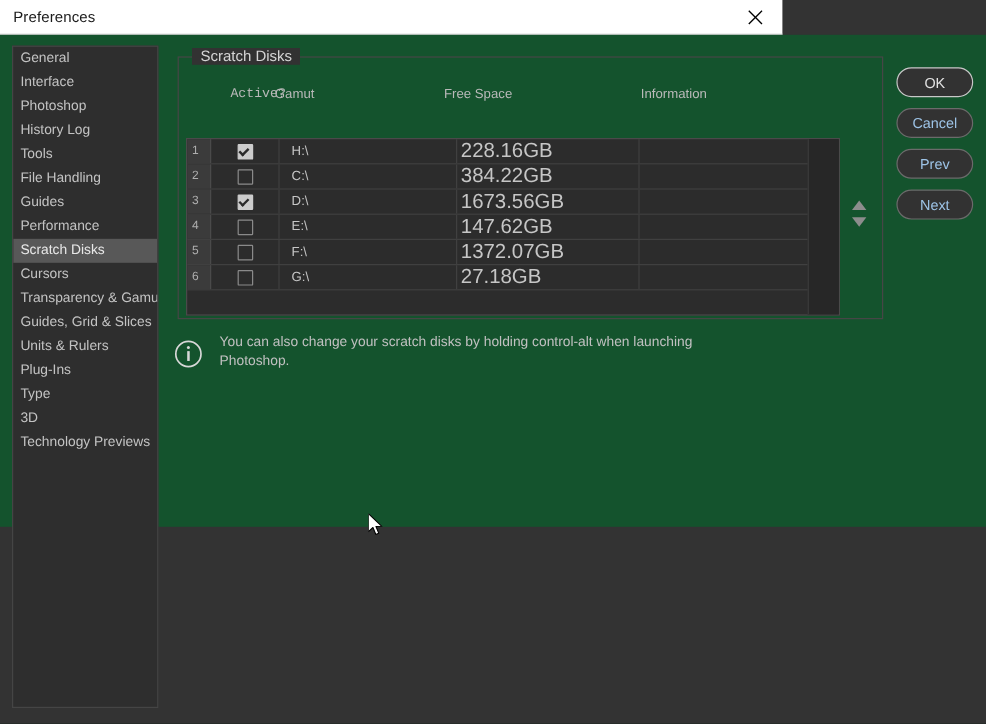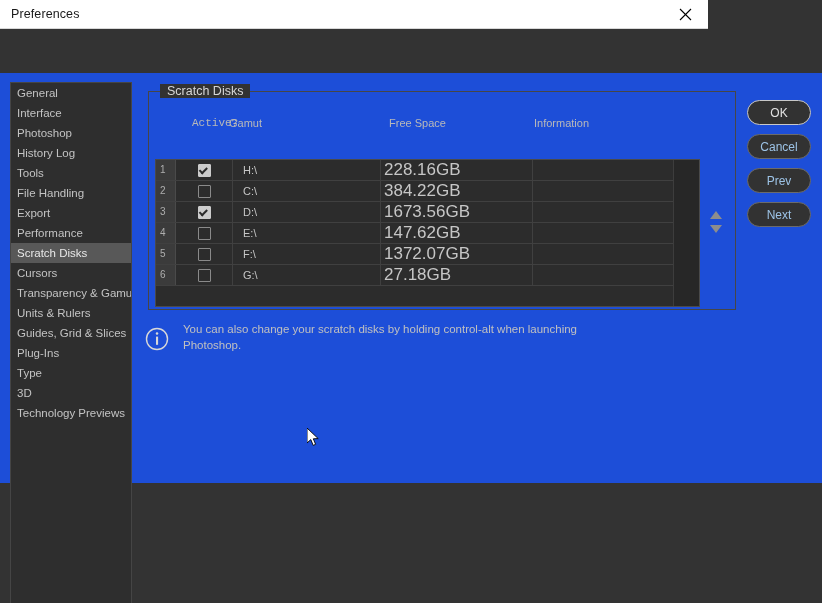--- a/index.html
+++ b/index.html
@@ -20,21 +20,21 @@
     width: 822px;
     height: 603px;
     background: #333333;
     box-sizing: border-box;
   }
 
   
   .titlebar {
     position: absolute;
     left: 0; top: 0;
-    width: 708px;
+    width: 652px;
     height: 29px;
     background: #ffffff;
     border-bottom: 1px solid #d8d8d8;
     box-sizing: border-box;
   }
   .titlebar-text {
     position: absolute;
     left: 11px;
     top: 7px;
     font-size: 12.5px;
@@ -54,22 +54,21 @@
   }
   .close-btn svg { display: block; }
 
   
   .dialog-body {
     position: absolute;
     left: 0;
     top: 29px;
     width: 822px;
     height: 410px;
-    background: #1d4ed8;
-    margin-top: 44px;
+    background: #14532d;
   }
 
   
   .sidebar {
     position: absolute;
     left: 10px;
     top: 9px;
     width: 122px;
     height: 552px;
     background: #2e2e2e;
@@ -121,21 +120,21 @@
   }
   .th {
     position: absolute;
     top: 0;
     font-size: 11px;
     color: #b9b9b9;
     white-space: nowrap;
   }
   .th-active { left: 36px; font-family: Liberation Mono, monospace; }
   .th-drive  { left: 73px; }
-  .th-free   { left: 233px; }
+  .th-free   { left: 214px; }
   .th-info   { left: 378px; }
 
   .table-panel {
     position: absolute;
     left: 155px;
     top: 86px;
     width: 545px;
     height: 148px;
     background: #2c2c2c;
     border: 1px solid #4a4a4a;
@@ -332,27 +331,27 @@
 
   <div class="dialog-body">
 
     <div class="sidebar">
       <div class="side-item">General</div>
       <div class="side-item">Interface</div>
       <div class="side-item">Photoshop</div>
       <div class="side-item">History Log</div>
       <div class="side-item">Tools</div>
       <div class="side-item">File Handling</div>
-      <div class="side-item">Export</div>
+      <div class="side-item">Guides</div>
       <div class="side-item">Performance</div>
       <div class="side-item selected">Scratch Disks</div>
       <div class="side-item">Cursors</div>
       <div class="side-item">Transparency &amp; Gamut</div>
+      <div class="side-item">Guides, Grid &amp; Slices</div>
       <div class="side-item">Units &amp; Rulers</div>
-      <div class="side-item">Guides, Grid &amp; Slices</div>
       <div class="side-item">Plug-Ins</div>
       <div class="side-item">Type</div>
       <div class="side-item">3D</div>
       <div class="side-item">Technology Previews</div>
     </div>
 
     <div class="groupbox"></div>
     <div class="group-title">Scratch Disks</div>
 
     <div class="table-head">

